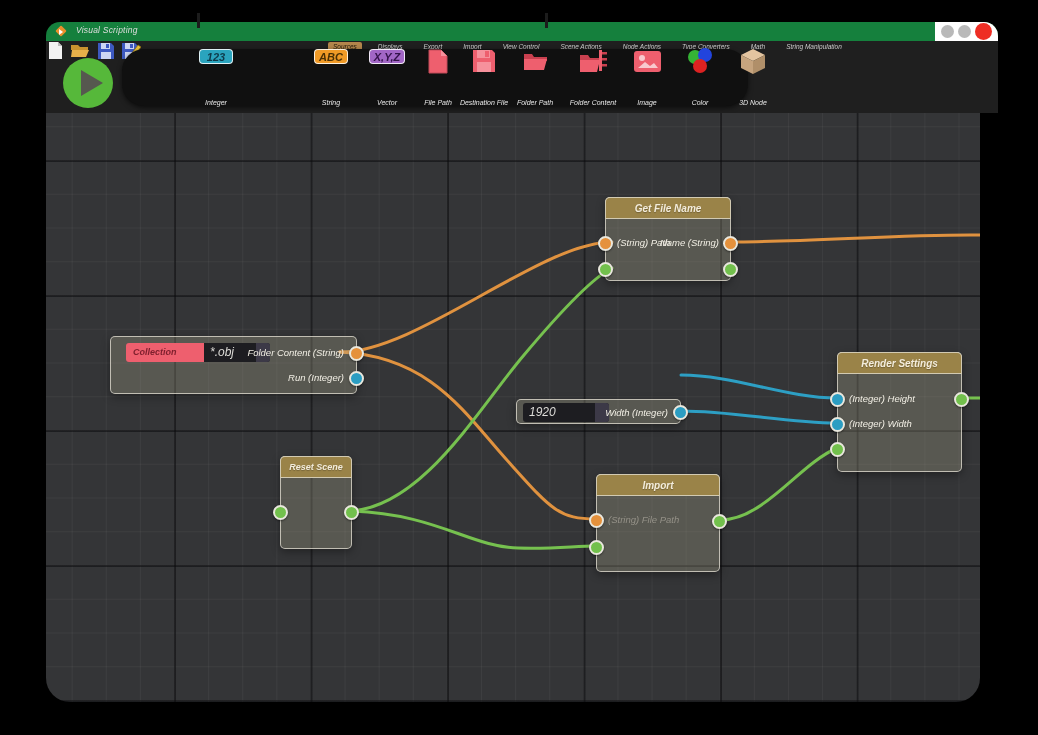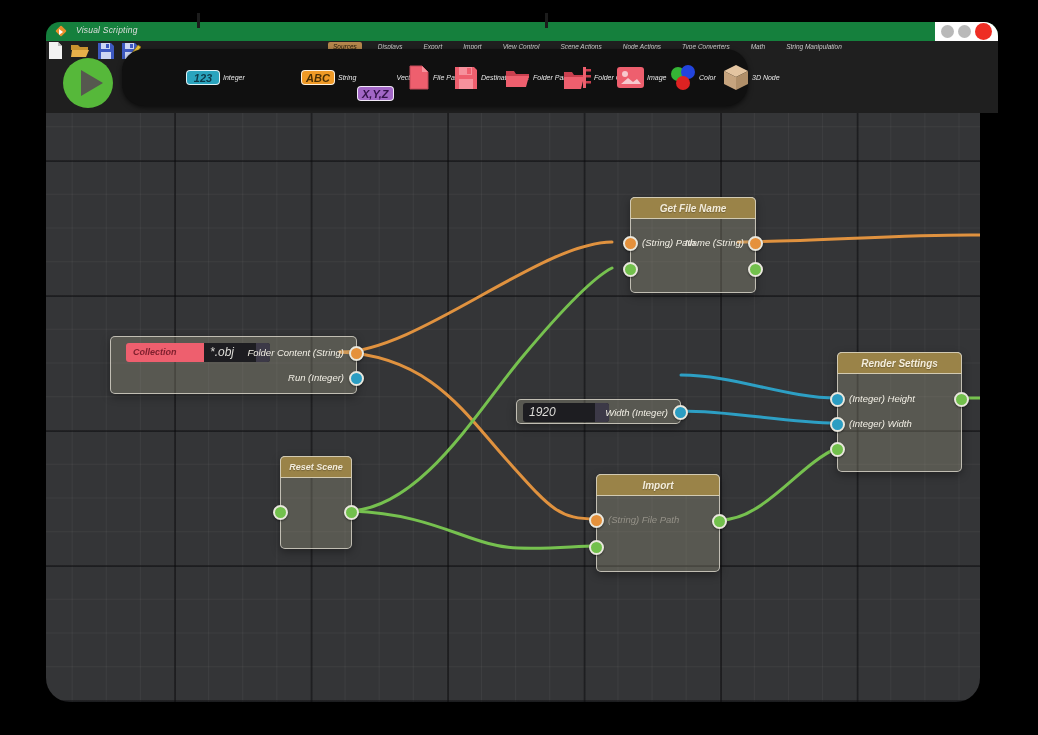--- a/index.html
+++ b/index.html
@@ -18,21 +18,21 @@
   .ctl-dot{border-radius:50%;}
 
   
   .toolbar{position:absolute;left:0;top:19px;width:952px;height:72px;background:#1f1f1f;}
   .menubar{position:absolute;left:282px;top:0px;height:11px;display:flex;align-items:center;gap:11px;}
   .menu-item{font-size:6.5px;font-style:italic;color:#c9c9c9;white-space:nowrap;padding:1px 5px;border-radius:2px;}
   .menu-item.active{background:#b3854b;color:#241a0a;}
   .file-actions{position:absolute;left:2px;top:1px;display:flex;gap:8px;align-items:center;}
   .play-btn{position:absolute;left:16px;top:16px;width:52px;height:52px;cursor:pointer;}
   .palette{position:absolute;left:76px;top:8px;width:626px;height:57px;background:#101010;border-radius:22px;box-shadow:0 2px 5px rgba(0,0,0,.6);}
-  .pal-item{position:absolute;top:0;height:57px;display:flex;flex-direction:row;align-items:center;justify-content:flex-start;gap:3px;cursor:pointer;}
+  .pal-item{position:absolute;top:0;height:57px;display:flex;flex-direction:column;align-items:center;justify-content:space-between;gap:3px;cursor:pointer;}
   .pal-badge{min-width:34px;padding:1px 4px;height:15px;border-radius:4px;display:flex;align-items:center;justify-content:center;font-weight:bold;font-style:italic;font-size:11px;box-sizing:border-box;}
   .pal-label{font-size:7px;font-style:italic;color:#e8e8e8;white-space:nowrap;}
   .pal-icon{height:24px;display:flex;align-items:center;justify-content:center;}
 
   
   .canvas{position:absolute;left:0;top:91px;width:934px;height:589px;border-radius:0 0 24px 24px;overflow:hidden;
     background-color:#343537;
     background-image:
       linear-gradient(to right, rgba(10,10,12,.55) 1.5px, transparent 1.5px),
       linear-gradient(to bottom, rgba(10,10,12,.55) 1.5px, transparent 1.5px),
@@ -133,21 +133,21 @@
       <div class="palette" id="palette">
           <div class="pal-item" style="left: 64px; width: 60px;">
             <div class="pal-badge" style="background: rgb(42, 164, 190); color: rgb(14, 58, 74); border: 1.5px solid rgba(255, 255, 255, 0.85);">123</div>
             <div class="pal-label">Integer</div>
           </div>
           <div class="pal-item" style="left: 179px; width: 60px;">
             <div class="pal-badge" style="background: rgb(240, 154, 38); color: rgb(74, 48, 5); border: 1.5px solid rgba(255, 255, 255, 0.85);">ABC</div>
             <div class="pal-label">String</div>
           </div>
           <div class="pal-item" style="left: 235px; width: 60px;">
-            <div class="pal-badge" style="background: rgb(162, 102, 198); color: rgb(51, 18, 74); border: 1.5px solid rgba(255, 255, 255, 0.85); margin-top: 32px;">X,Y,Z</div>
+            <div class="pal-badge" style="background: rgb(162, 102, 198); color: rgb(51, 18, 74); border: 1.5px solid rgba(255, 255, 255, 0.85);">X,Y,Z</div>
             <div class="pal-label">Vector</div>
           </div>
           <div class="pal-item" style="left: 286px; width: 60px;">
             <div class="pal-icon">
               <svg width="22" height="25" viewBox="0 0 22 25">
                 <path d="M2,1 h12 l6,6 v17 h-18 z" fill="#ee5f6e" stroke="#c24a58" stroke-width="1" rx="2"></path>
                 <path d="M14,1 l6,6 h-6 z" fill="#f6919c"></path>
               </svg>
             </div>
             <div class="pal-label">File Path</div>
@@ -224,21 +224,21 @@
           <path d="M294,239 C385,243 420,302 460,346 C505,396 512,406 550,406" stroke="#e0923f"></path>
           <path d="M692,129 C770,128 870,121 934,122" stroke="#e0923f"></path>
           <path d="M306,398 C378,392 432,296 478,242 C520,192 548,164 566,155" stroke="#76c14f"></path>
           <path d="M306,398 C390,401 425,434 472,435 C510,436 528,433 550,433" stroke="#76c14f"></path>
           <path d="M674,407 C718,407 752,352 791,335" stroke="#76c14f"></path>
           <path d="M916,285 L934,285" stroke="#76c14f"></path>
           <path d="M635,262 C688,262 740,285 791,285" stroke="#2d9fc4"></path>
           <path d="M635,298 C688,298 740,310 791,310" stroke="#2d9fc4"></path>
         </svg>
 
-      <div class="node" style="left:584px;top:84px;width:126px;height:96px;">
+      <div class="node" style="left:559px;top:84px;width:126px;height:84px;">
         <div class="node-header">Get File Name</div>
         <span class="port left orange" style="top:37.5px"></span>
         <span class="port left green" style="top:63.5px"></span>
         <span class="port right orange" style="top:37.5px"></span>
         <span class="port right green" style="top:63.5px"></span>
         <div class="plabel" style="left:11px;top:38px">(String) Path</div>
         <div class="plabel right" style="right:11px;top:38px">Name (String)</div>
       </div>
 
       <div class="node" style="left:64px;top:223px;width:247px;height:58px;">

